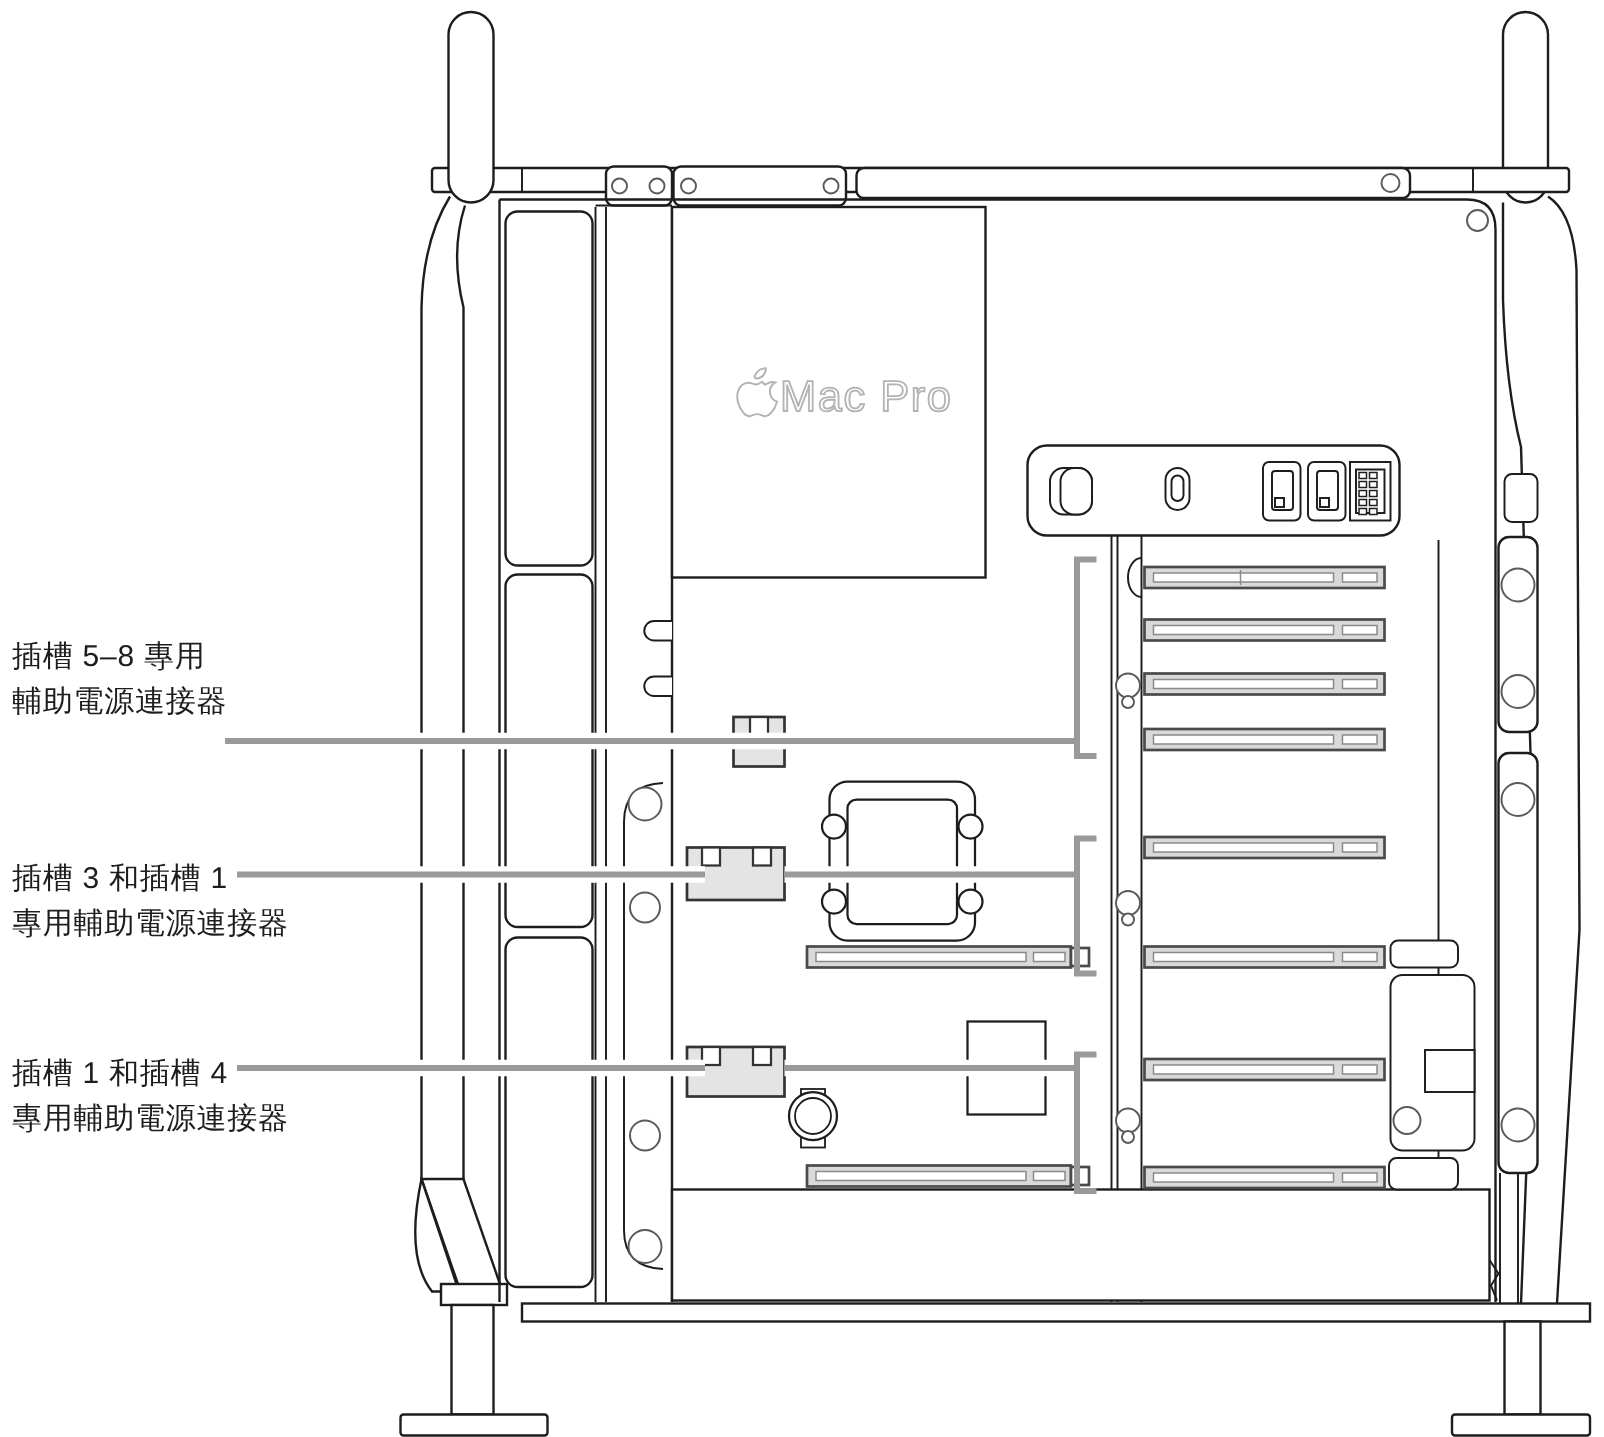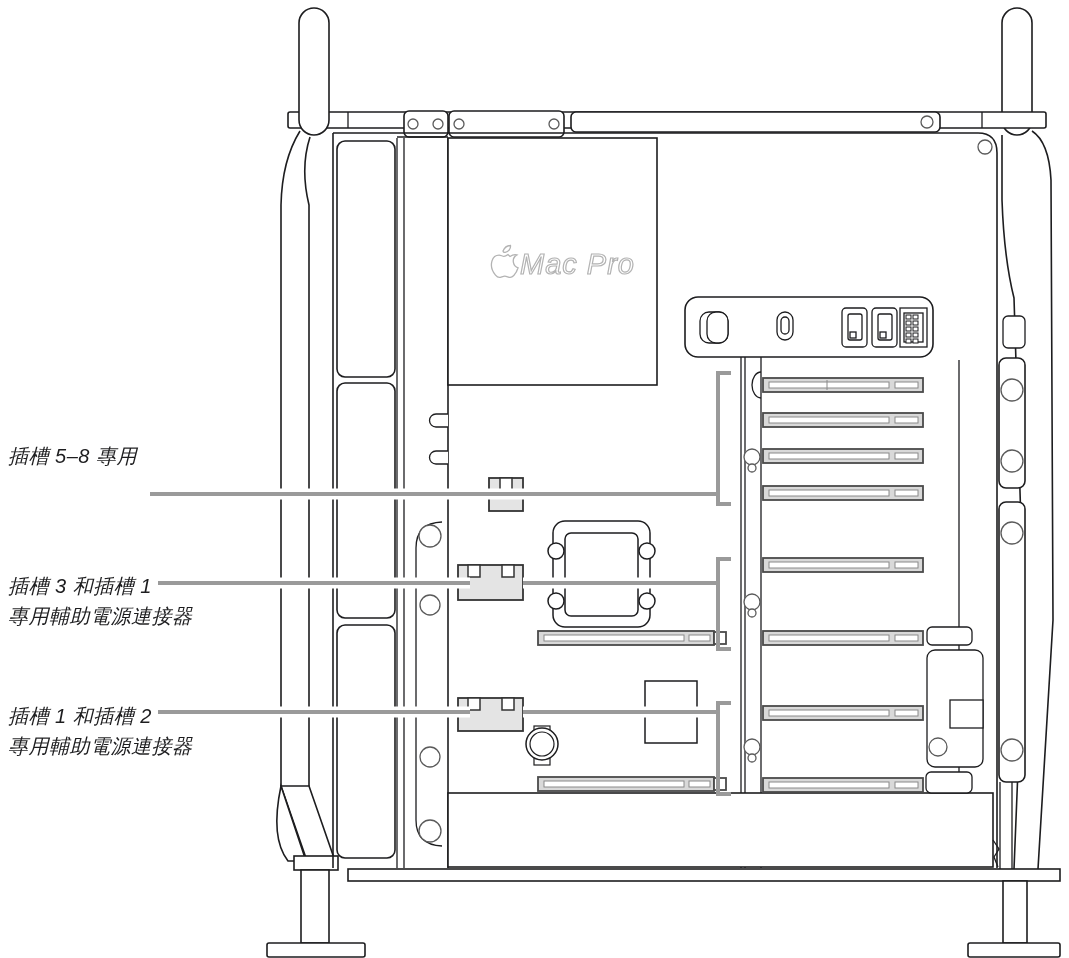--- a/index.html
+++ b/index.html
@@ -1,23 +1,23 @@
 <!DOCTYPE html>
 <html><head>
 <meta charset="utf-8">
 <style>
   html,body{margin:0;padding:0;background:#fff;}
   body{width:1069px;height:958px;position:relative;overflow:hidden;
        font-family:"Liberation Sans","DejaVu Sans",sans-serif;}
-  .stage{position:absolute;left:0;top:0;width:1069px;height:958px;font-style:italic;}
+  .stage{position:absolute;left:0;top:0;width:1069px;height:958px;}
   svg{position:absolute;left:0;top:0;}
   .callout{position:absolute;left:8px;color:#1d1d1f;font-size:20px;line-height:30px;
            white-space:nowrap;letter-spacing:0.5px;}
   .callout span{display:block;}
-  #label-1{top:441px;}
+  #label-1{top:423px;}
   #label-2{top:571px;}
   #label-3{top:701px;}
 </style>
 </head>
 <body>
 
 <div class="stage">
 
 <svg width="1069" height="958" viewBox="0 0 1069 958">
 
@@ -281,23 +281,24 @@
              M510,256.5 c2,-1.4 4.6,-2.2 6.9,-1.6 c-2.6,1.6 -4.1,4.4 -3.5,7.5 c0.5,2.7 2.4,4.7 4.7,5.4
              c-0.9,2.9 -2.3,5.6 -4.3,7.7 c-1.4,1.5 -3,2.3 -4.7,1.8 c-1.5,-0.4 -2.7,-1.2 -4.3,-1.2
              c-1.6,0 -2.9,0.8 -4.4,1.2 c-1.8,0.5 -3.5,-0.5 -4.9,-2.2 c-3.2,-3.8 -4.9,-9.6 -3.5,-14.2
              c1,-3.4 3.8,-5.8 7.1,-5.8 c1.7,0 3.4,1.2 4.8,1.2 c1.3,0 2.9,-0.9 4.1,-1.8 z" fill="#fff" stroke="#b3b3b3" stroke-width="1.3"></path>
     <text x="520" y="274" font-size="29" letter-spacing="1" fill="#fff" stroke="#b3b3b3" stroke-width="1.2">Mac Pro</text>
   </g>
 </svg>
 
 <div class="callout" id="label-1">
   <span>插槽 5–8 專用</span>
+  <span>輔助電源連接器</span>
 </div>
 <div class="callout" id="label-2">
   <span>插槽 3 和插槽 1</span>
   <span>專用輔助電源連接器</span>
 </div>
 <div class="callout" id="label-3">
-  <span>插槽 1 和插槽 2</span>
+  <span>插槽 1 和插槽 4</span>
   <span>專用輔助電源連接器</span>
 </div>
 
 </div>
 
 </body></html>

